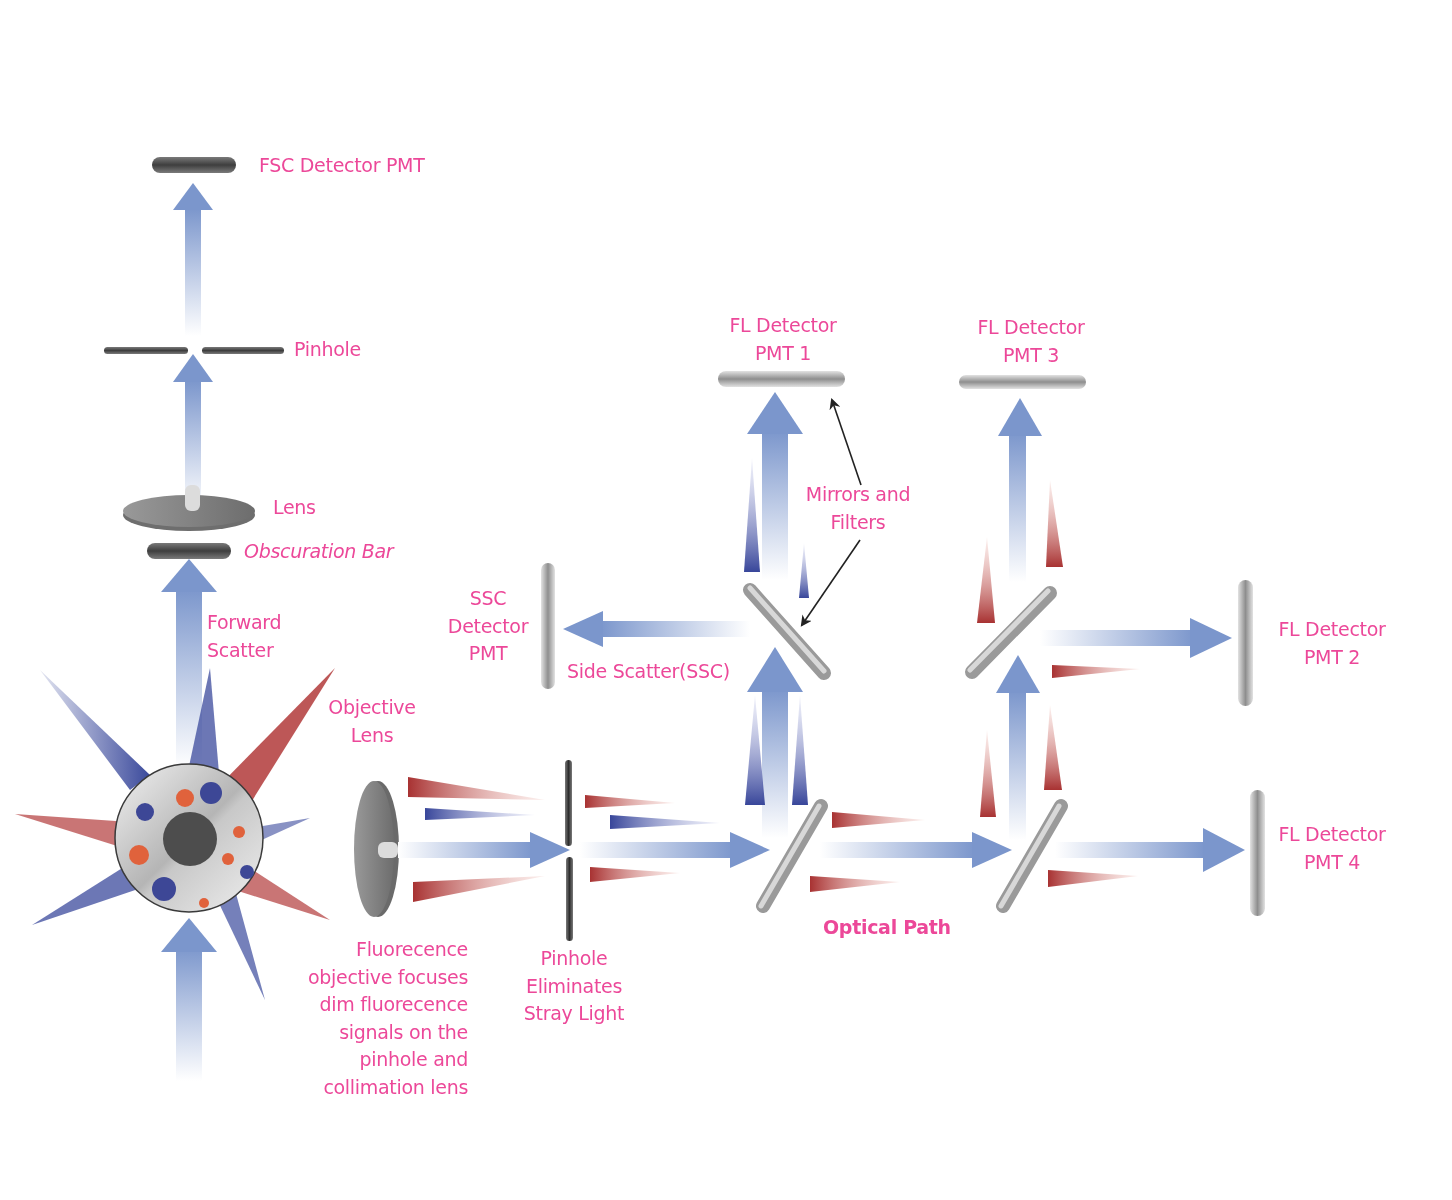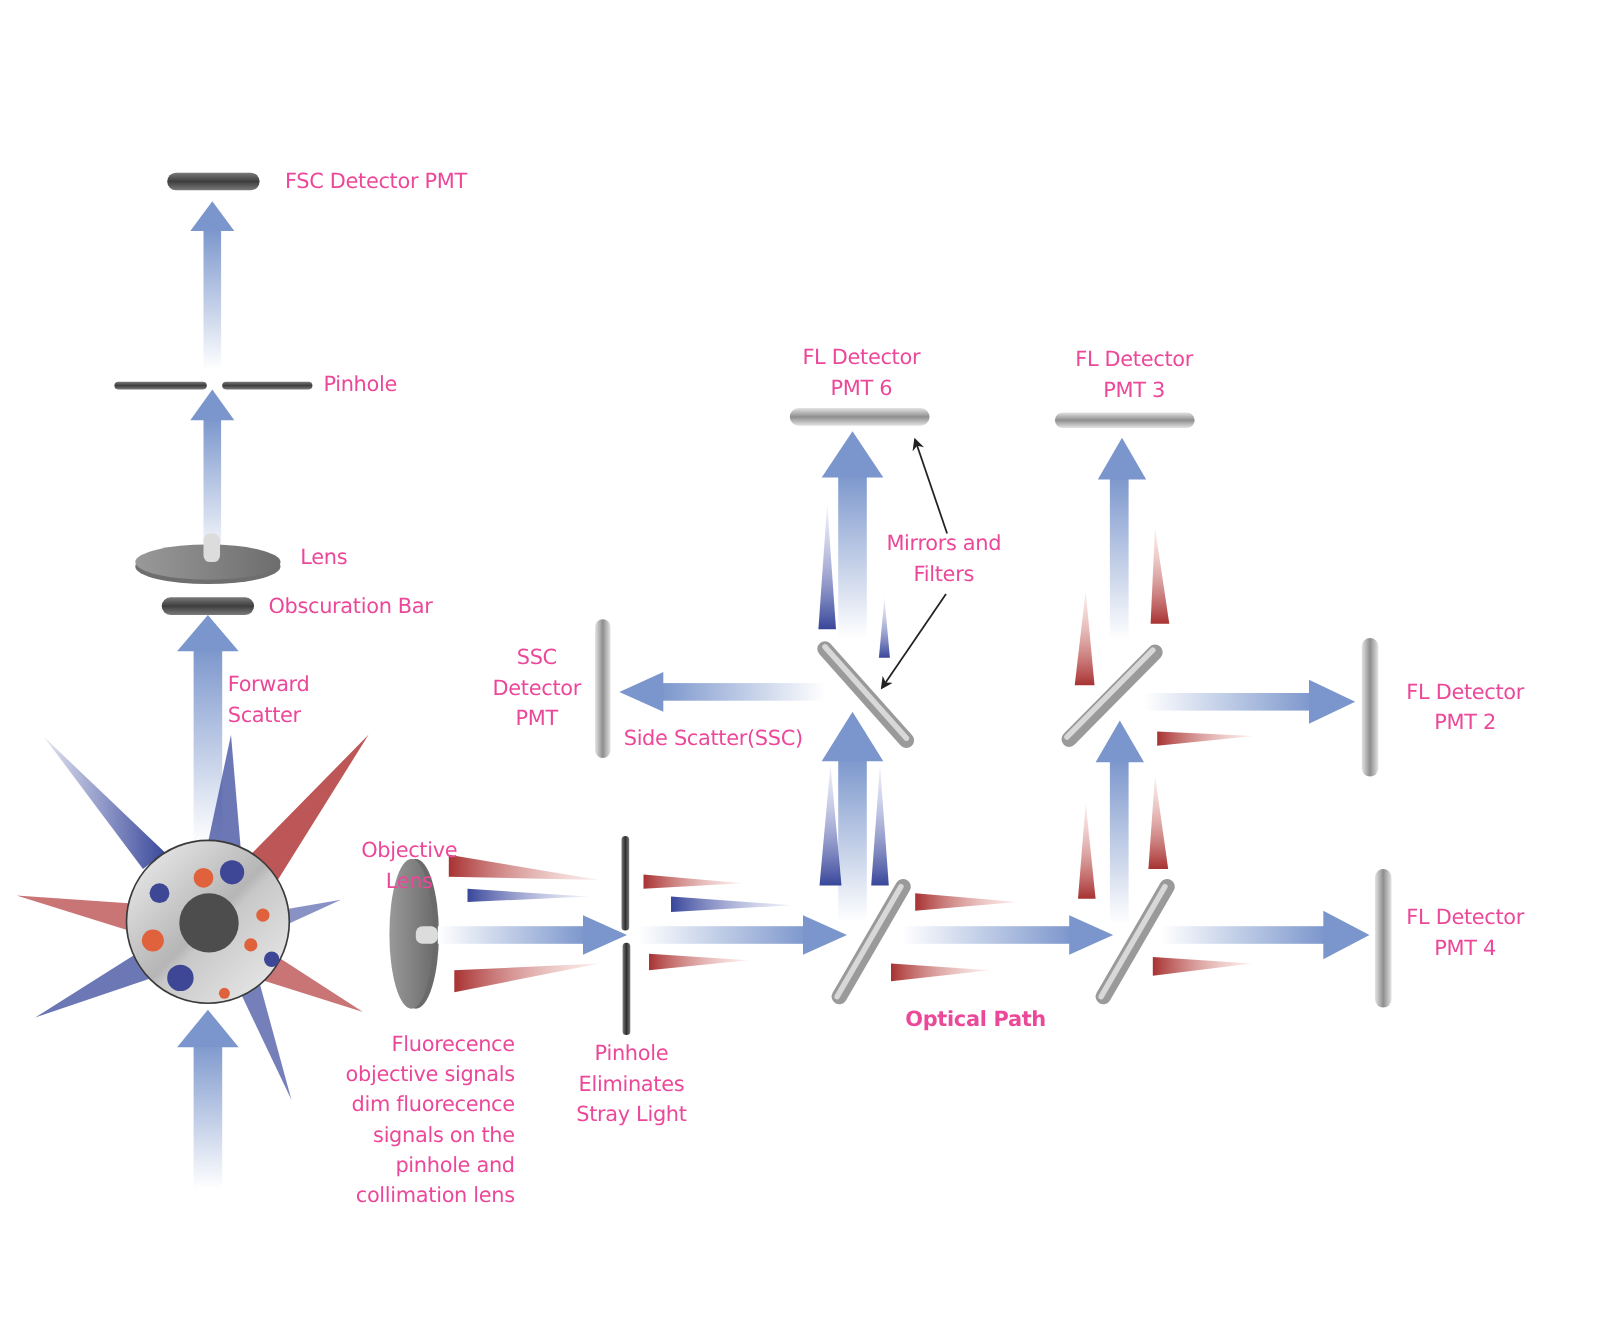--- a/index.html
+++ b/index.html
@@ -261,55 +261,55 @@
 
 <div class="lbl" style="left:259px;top:152px;">
     <span>FSC Detector PMT</span>
   </div>
 <div class="lbl" style="left:294px;top:336px;">
     <span>Pinhole</span>
   </div>
 <div class="lbl" style="left:273px;top:494px;">
     <span>Lens</span>
   </div>
-<div class="lbl" style="left:244px;top:538px;">
+<div class="lbl" style="left:244px;top:538px;font-style:italic;">
     <span>Obscuration Bar</span>
   </div>
 <div class="lbl" style="left:207px;top:609px;">
     <span>Forward</span>
     <span>Scatter</span>
   </div>
-<div class="lbl c" style="left:312px;top:760px;width:120px;">
+<div class="lbl c" style="left:312px;top:694px;width:120px;">
     <span>Objective</span>
     <span>Lens</span>
   </div>
 <div class="lbl c" style="left:268px;top:936px;width:200px;text-align:right;">
     <span>Fluorecence</span>
-    <span>objective signals</span>
+    <span>objective focuses</span>
     <span>dim fluorecence</span>
     <span>signals on the</span>
     <span>pinhole and</span>
     <span>collimation lens</span>
   </div>
 <div class="lbl c" style="left:504px;top:945px;width:140px;">
     <span>Pinhole</span>
     <span>Eliminates</span>
     <span>Stray Light</span>
   </div>
 <div class="lbl c" style="left:438px;top:585px;width:100px;">
     <span>SSC</span>
     <span>Detector</span>
     <span>PMT</span>
   </div>
 <div class="lbl" style="left:567px;top:658px;">
     <span>Side Scatter(SSC)</span>
   </div>
 <div class="lbl c" style="left:713px;top:312px;width:140px;">
     <span>FL Detector</span>
-    <span>PMT 6</span>
+    <span>PMT 1</span>
   </div>
 <div class="lbl c" style="left:961px;top:314px;width:140px;">
     <span>FL Detector</span>
     <span>PMT 3</span>
   </div>
 <div class="lbl c" style="left:788px;top:481px;width:140px;">
     <span>Mirrors and</span>
     <span>Filters</span>
   </div>
 <div class="lbl c" style="left:1262px;top:616px;width:140px;">

